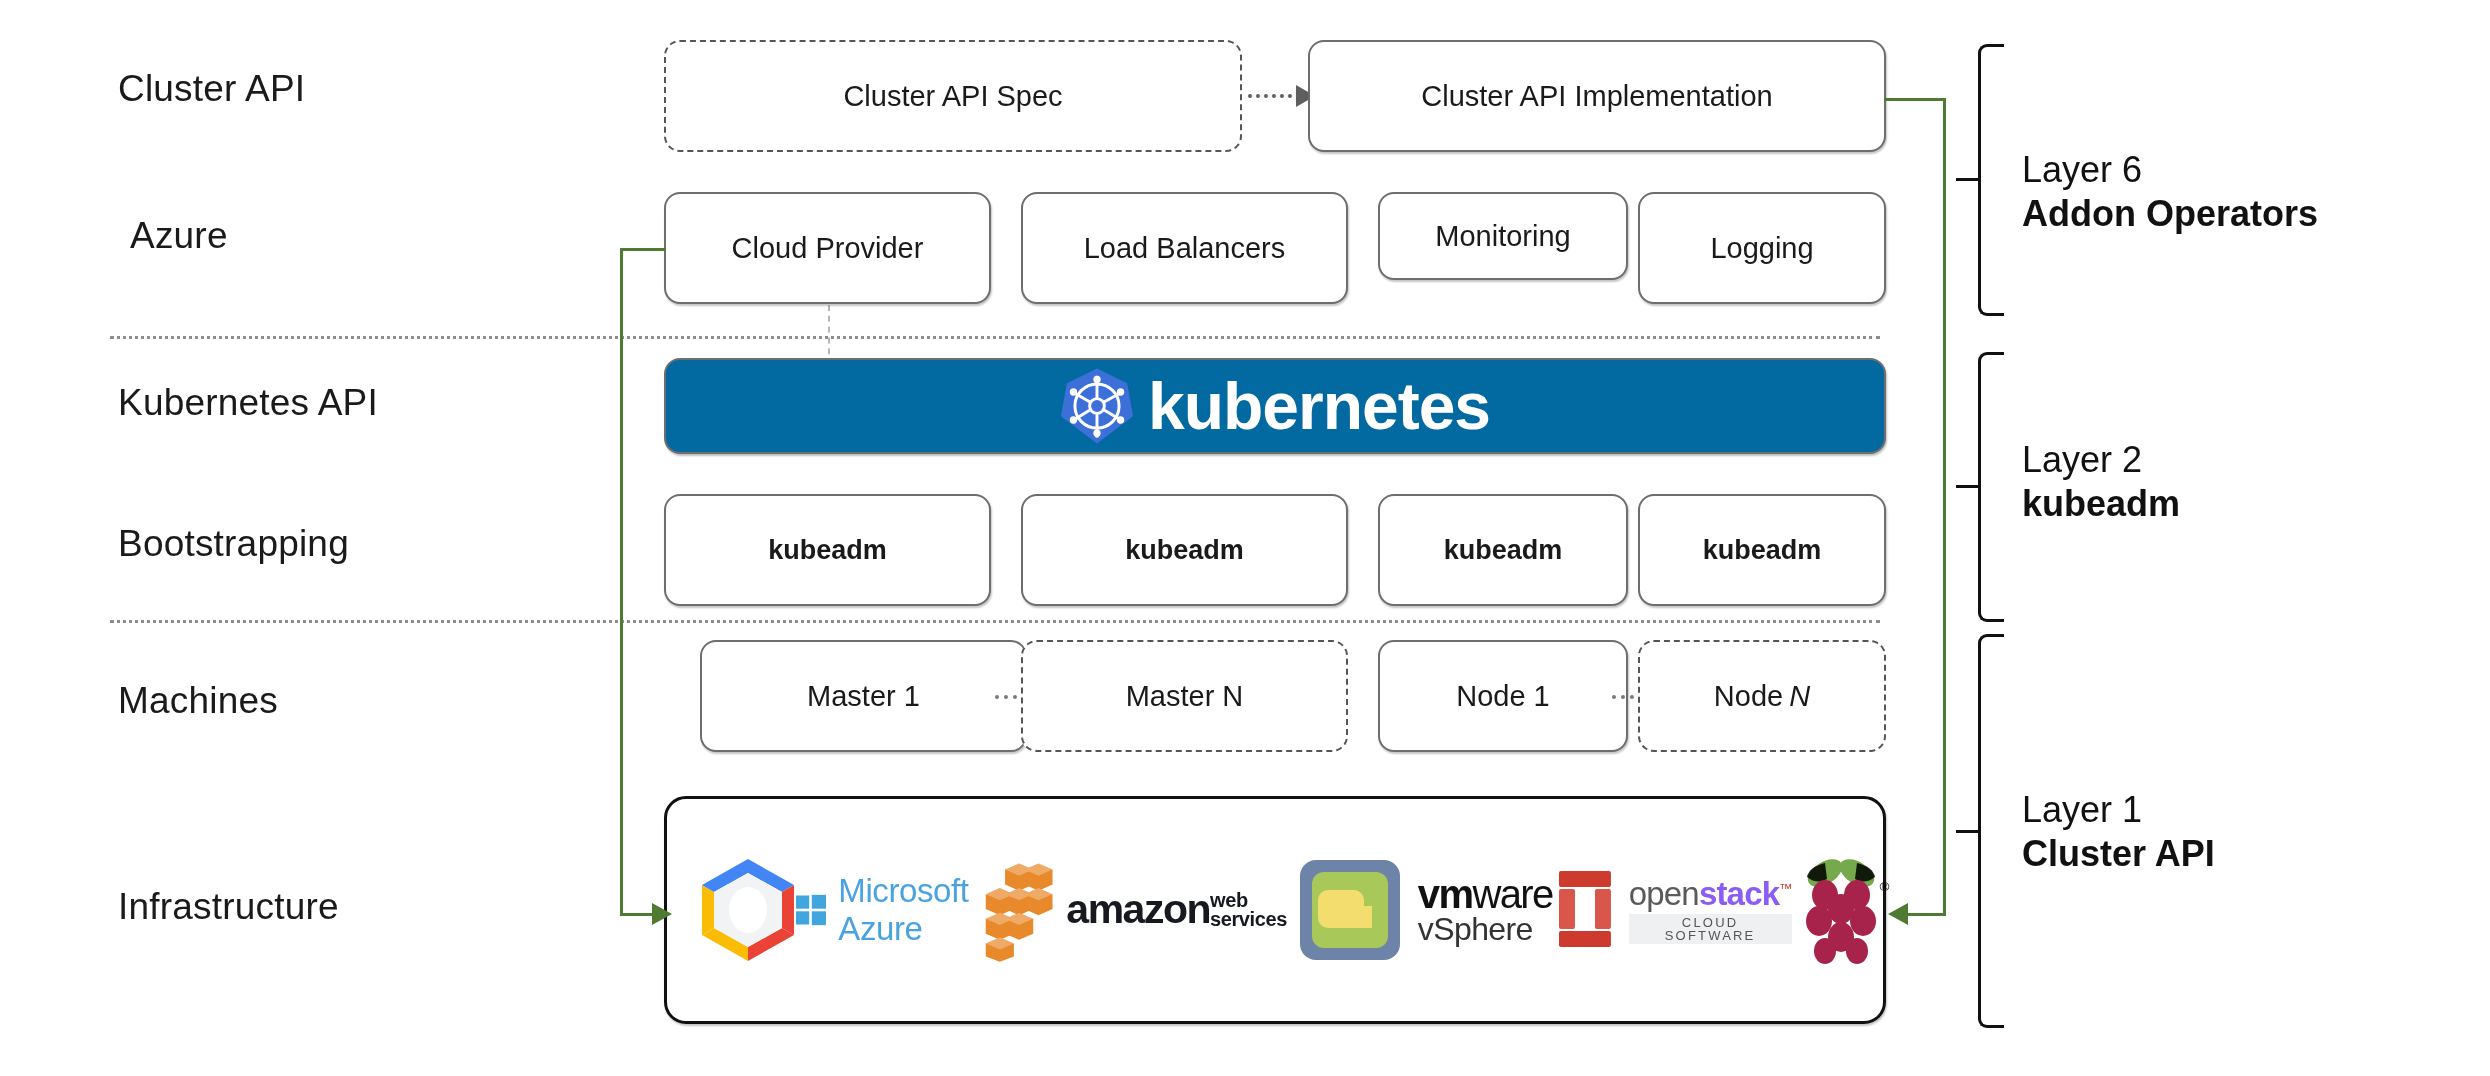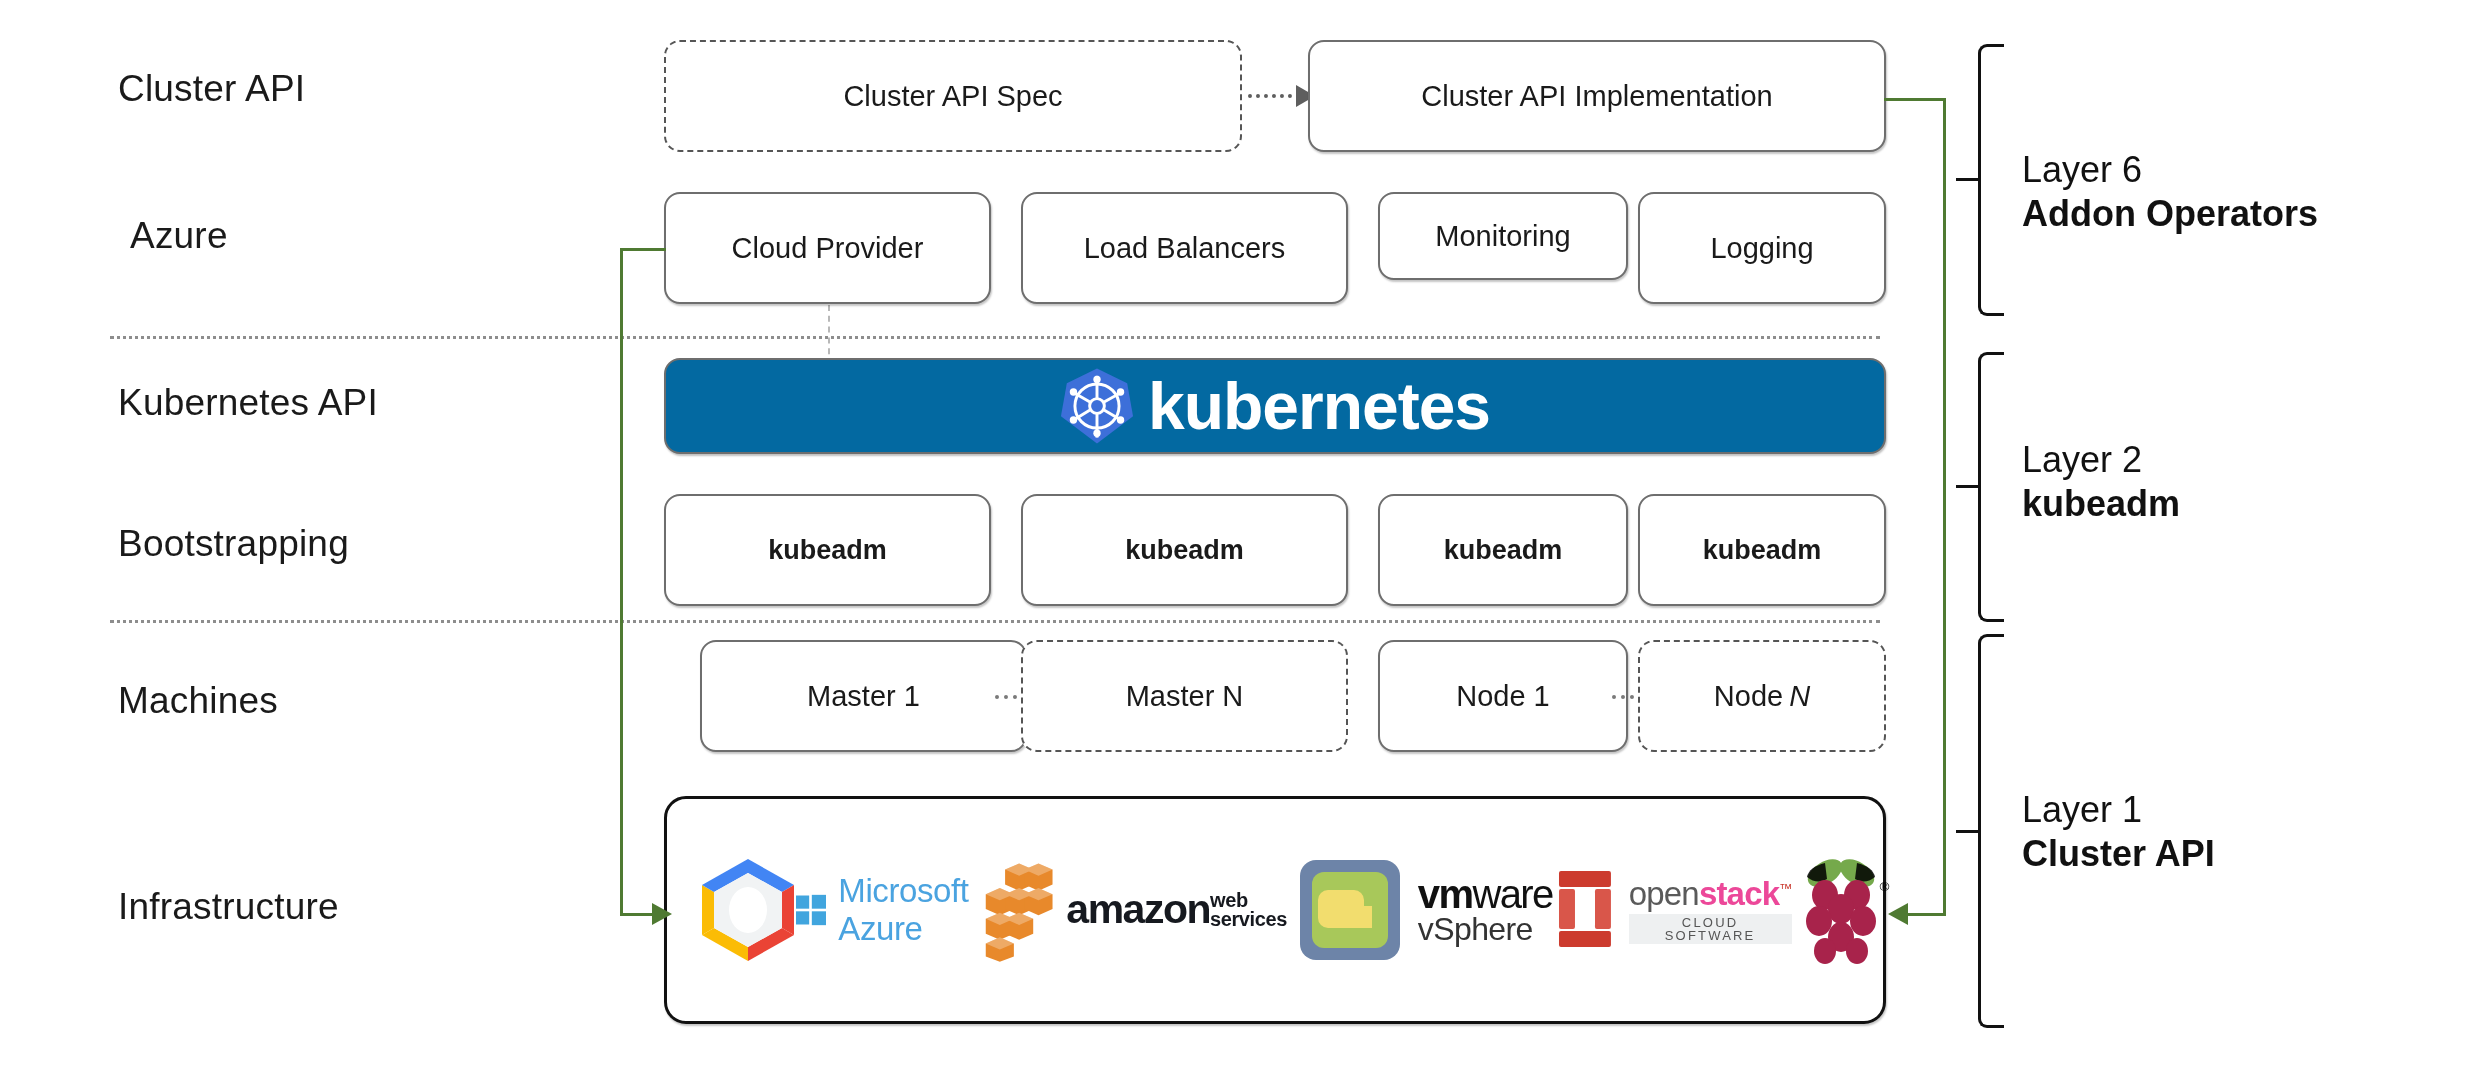--- a/index.html
+++ b/index.html
@@ -168,21 +168,21 @@
   }
   .aws-amazon { font-size: 41px; font-weight: bold; color: #16191f; letter-spacing: -1.5px; }
   .aws-web { font-size: 20px; font-weight: bold; color: #16191f; letter-spacing: -0.4px; }
   .vm-text { display: flex; flex-direction: column; margin-left: 16px; line-height: 0.98; }
   .vm-ware { font-size: 40px; color: #111111; letter-spacing: -1.6px; }
   .vm-ware span.bold { font-weight: bold; }
   .vm-sphere { font-size: 32px; color: #333333; letter-spacing: -0.6px; }
   .os-text { display: flex; flex-direction: column; margin-left: 10px; line-height: 1; }
   .os-top { font-size: 33px; letter-spacing: -0.8px; }
   .os-top .os-open { color: #5a5a5a; }
-  .os-top .os-stack { color: #ec4899; font-weight: bold; }
+  .os-top .os-stack { color: #8b5cf6; font-weight: bold; }
   .os-tm { font-size: 13px; color: #c9372c; vertical-align: super; }
   .os-sub {
     font-size: 13px; color: #555555; letter-spacing: 2.2px;
     background: #eef0f1; padding: 2px 5px; margin-top: 4px; text-align: center;
   }
 </style>
 </head>
 <body>
 
 <div id="stage">

